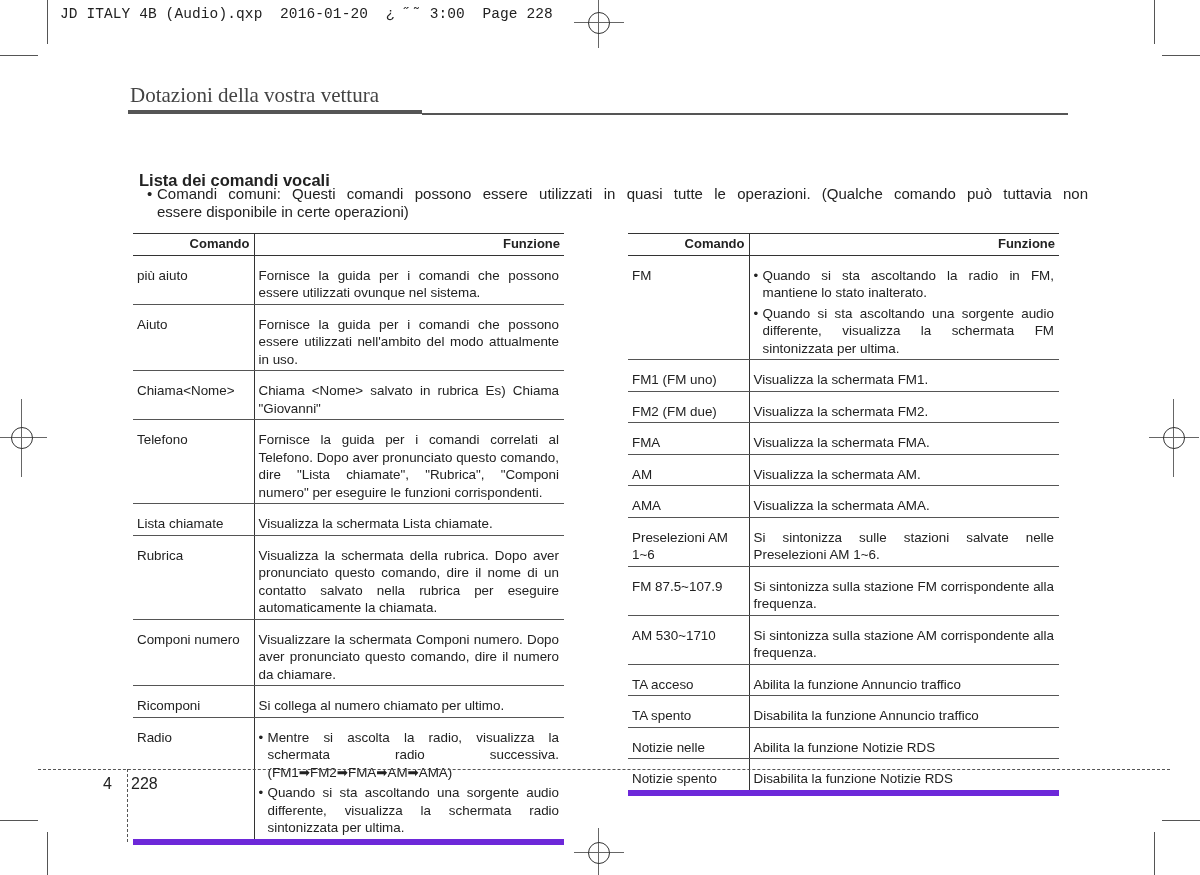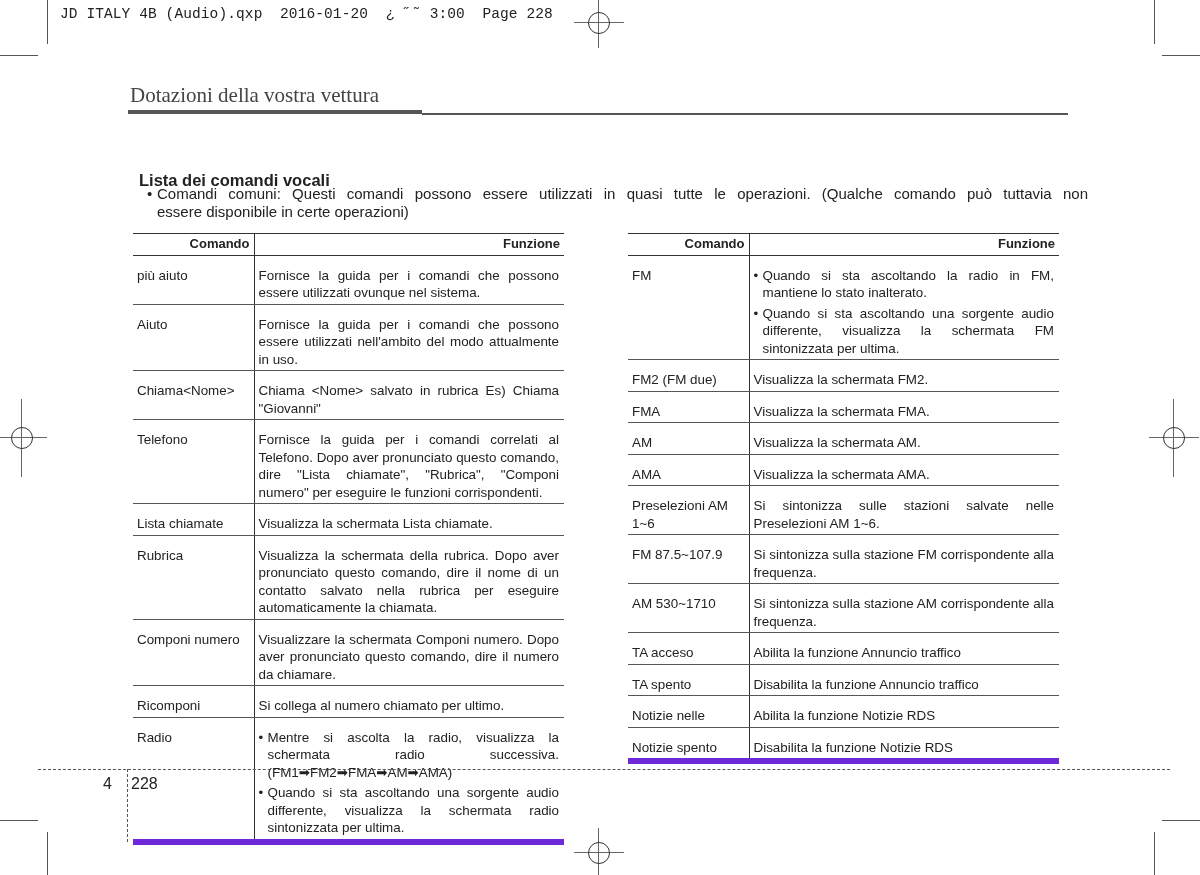--- a/index.html
+++ b/index.html
@@ -159,20 +159,24 @@
             <span class="dot">•</span>
             <span class="txt">Quando si sta ascoltando la radio in FM, mantiene lo stato inalterato.</span>
           </div>
           <div class="bitem">
             <span class="dot">•</span>
             <span class="txt">Quando si sta ascoltando una sorgente audio differente, visualizza la schermata FM sintonizzata per ultima.</span>
           </div>
         </td>
       </tr>
       <tr>
+        <td>FM1 (FM uno)</td>
+        <td class="f">Visualizza la schermata FM1.</td>
+      </tr>
+      <tr>
         <td>FM2 (FM due)</td>
         <td class="f">Visualizza la schermata FM2.</td>
       </tr>
       <tr>
         <td>FMA</td>
         <td class="f">Visualizza la schermata FMA.</td>
       </tr>
       <tr>
         <td>AM</td>
         <td class="f">Visualizza la schermata AM.</td>

